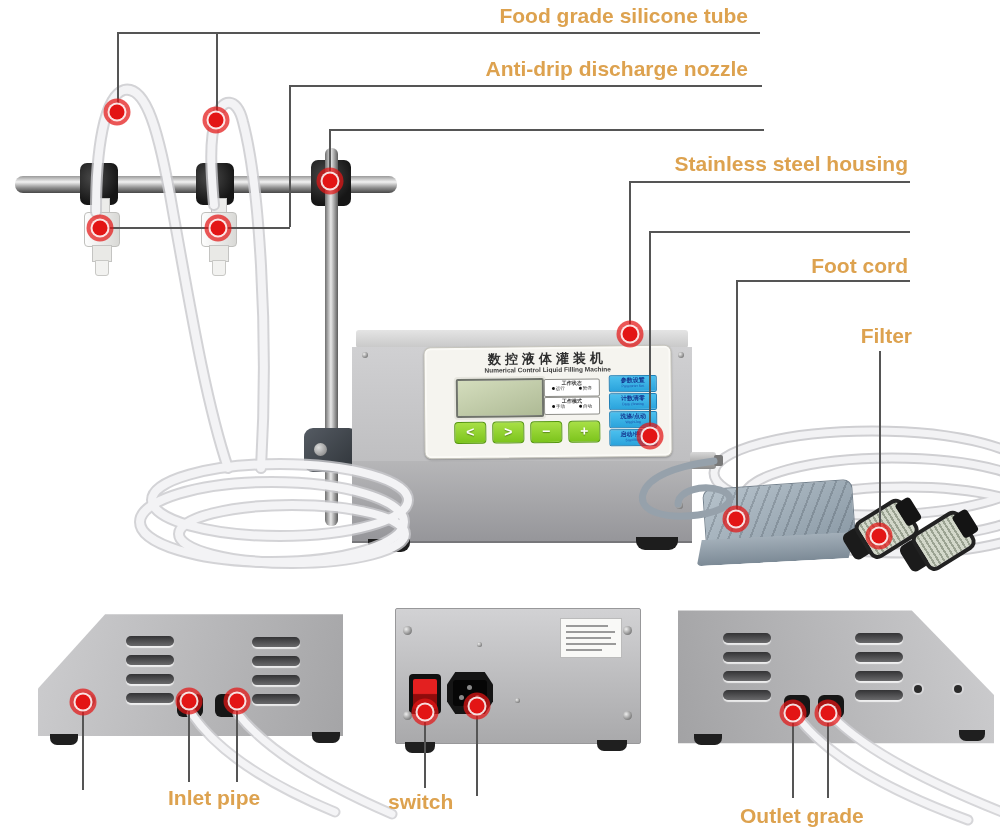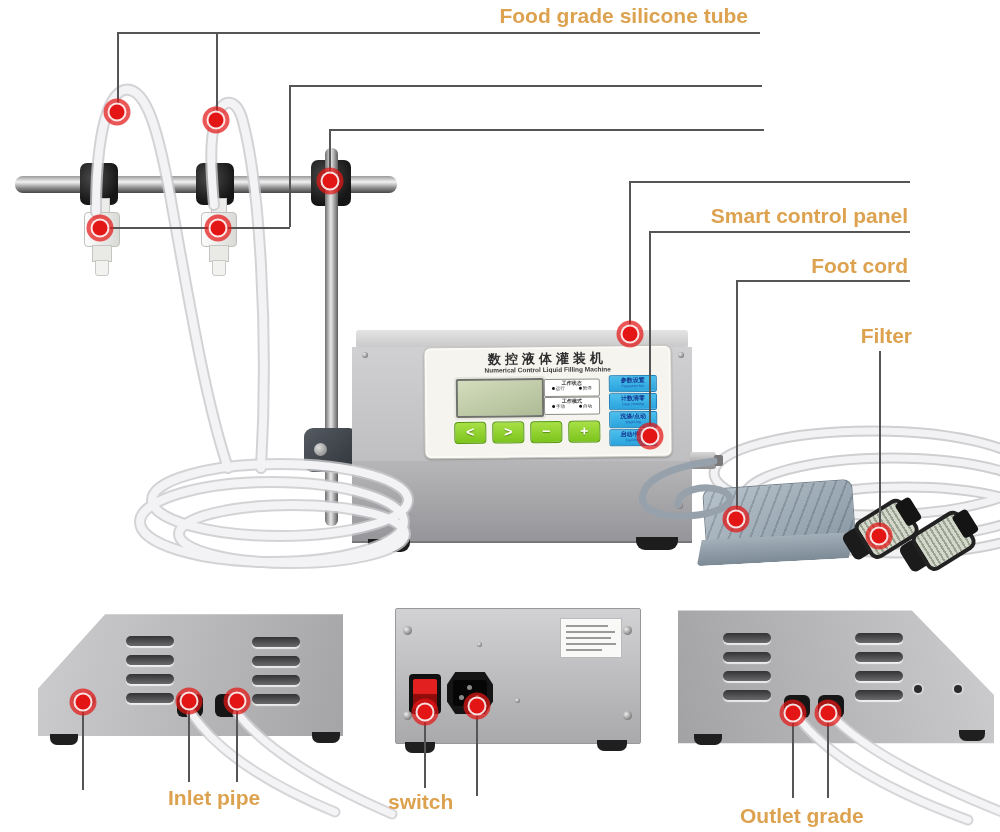--- a/index.html
+++ b/index.html
@@ -361,20 +361,21 @@
   <span class="dot" style="left:879px;top:536px;"></span>
   <span class="dot" style="left:83px;top:702px;"></span>
   <span class="dot" style="left:189px;top:701px;"></span>
   <span class="dot" style="left:237px;top:701px;"></span>
   <span class="dot" style="left:425px;top:712px;"></span>
   <span class="dot" style="left:477px;top:706px;"></span>
   <span class="dot" style="left:793px;top:713px;"></span>
   <span class="dot" style="left:828px;top:713px;"></span>
 
   <div class="lbl" style="right:252px;top:4px;">Food grade silicone tube</div>
-  <div class="lbl" style="right:92px;top:204px;">Smart control panel</div>
+  <div class="lbl" style="right:252px;top:57px;">Anti-drip discharge nozzle</div>
+  <div class="lbl" style="right:92px;top:152px;">Stainless steel housing</div>
   <div class="lbl" style="right:92px;top:254px;">Foot cord</div>
   <div class="lbl" style="right:88px;top:324px;">Filter</div>
   <div class="lbl" style="left:168px;top:786px;">Inlet pipe</div>
   <div class="lbl" style="left:388px;top:790px;">switch</div>
   <div class="lbl" style="left:740px;top:804px;">Outlet grade</div>
 
 </div>
 
 </body></html>

